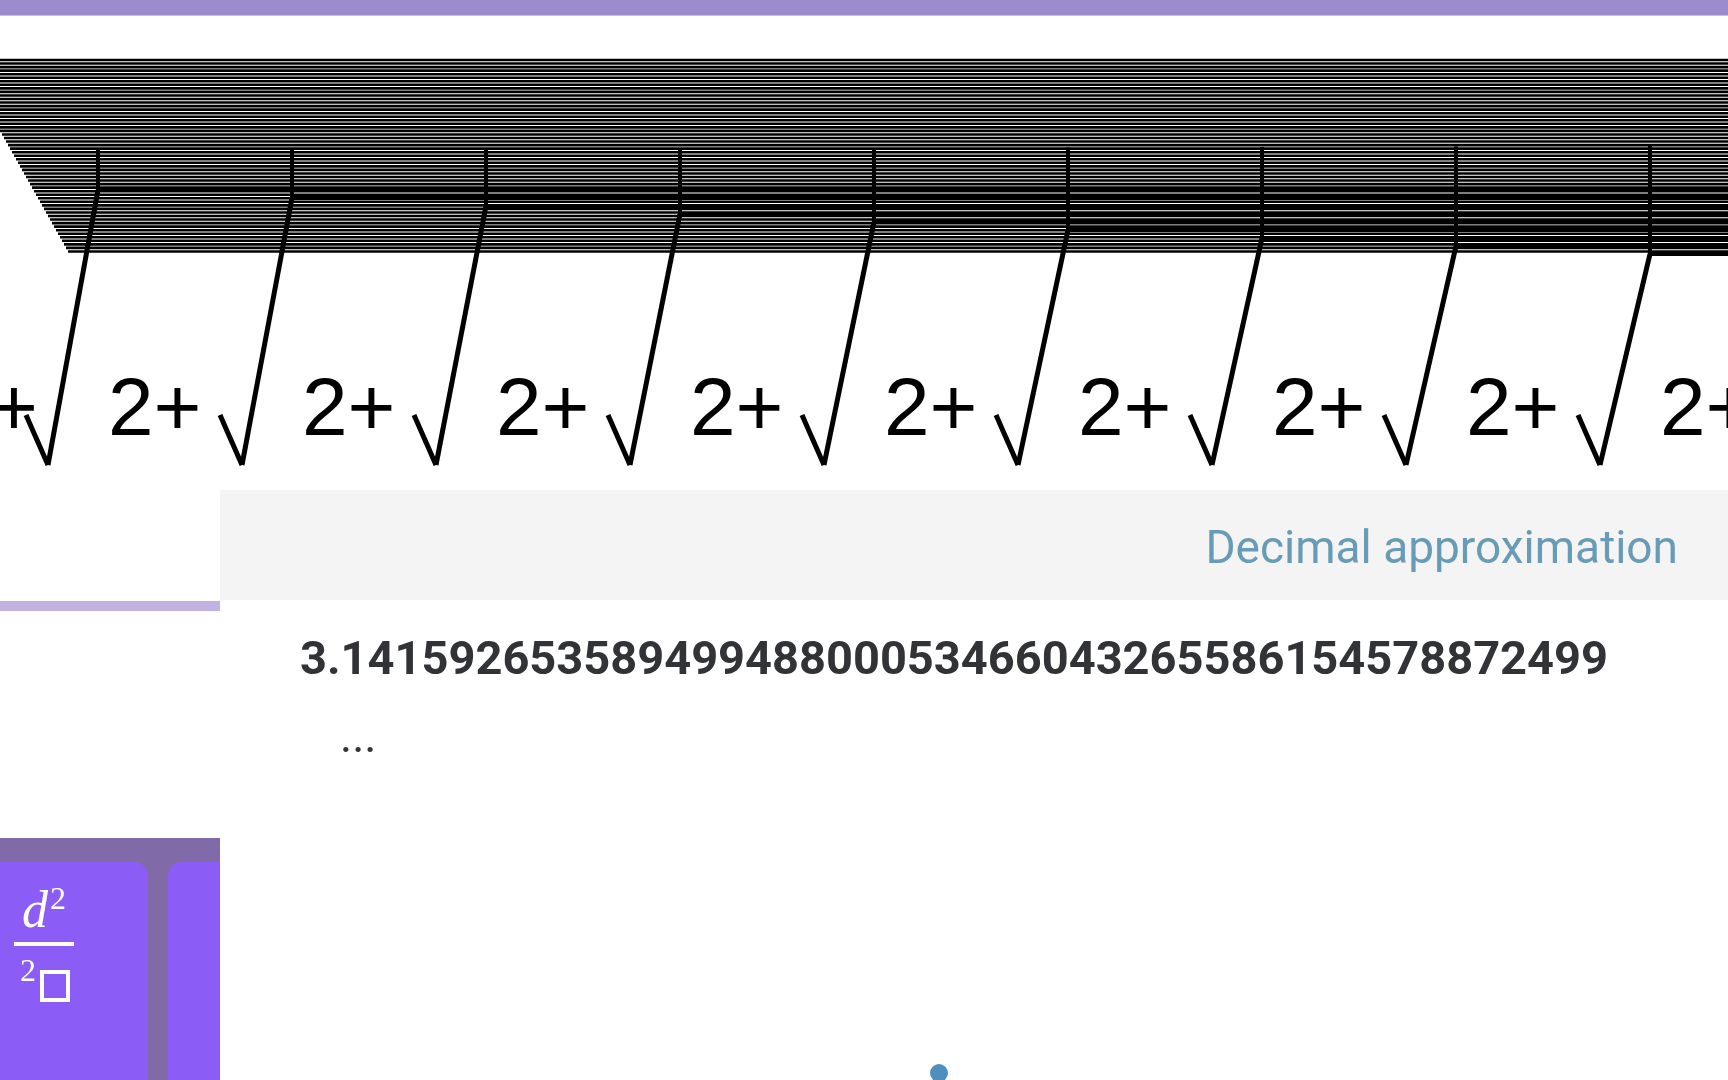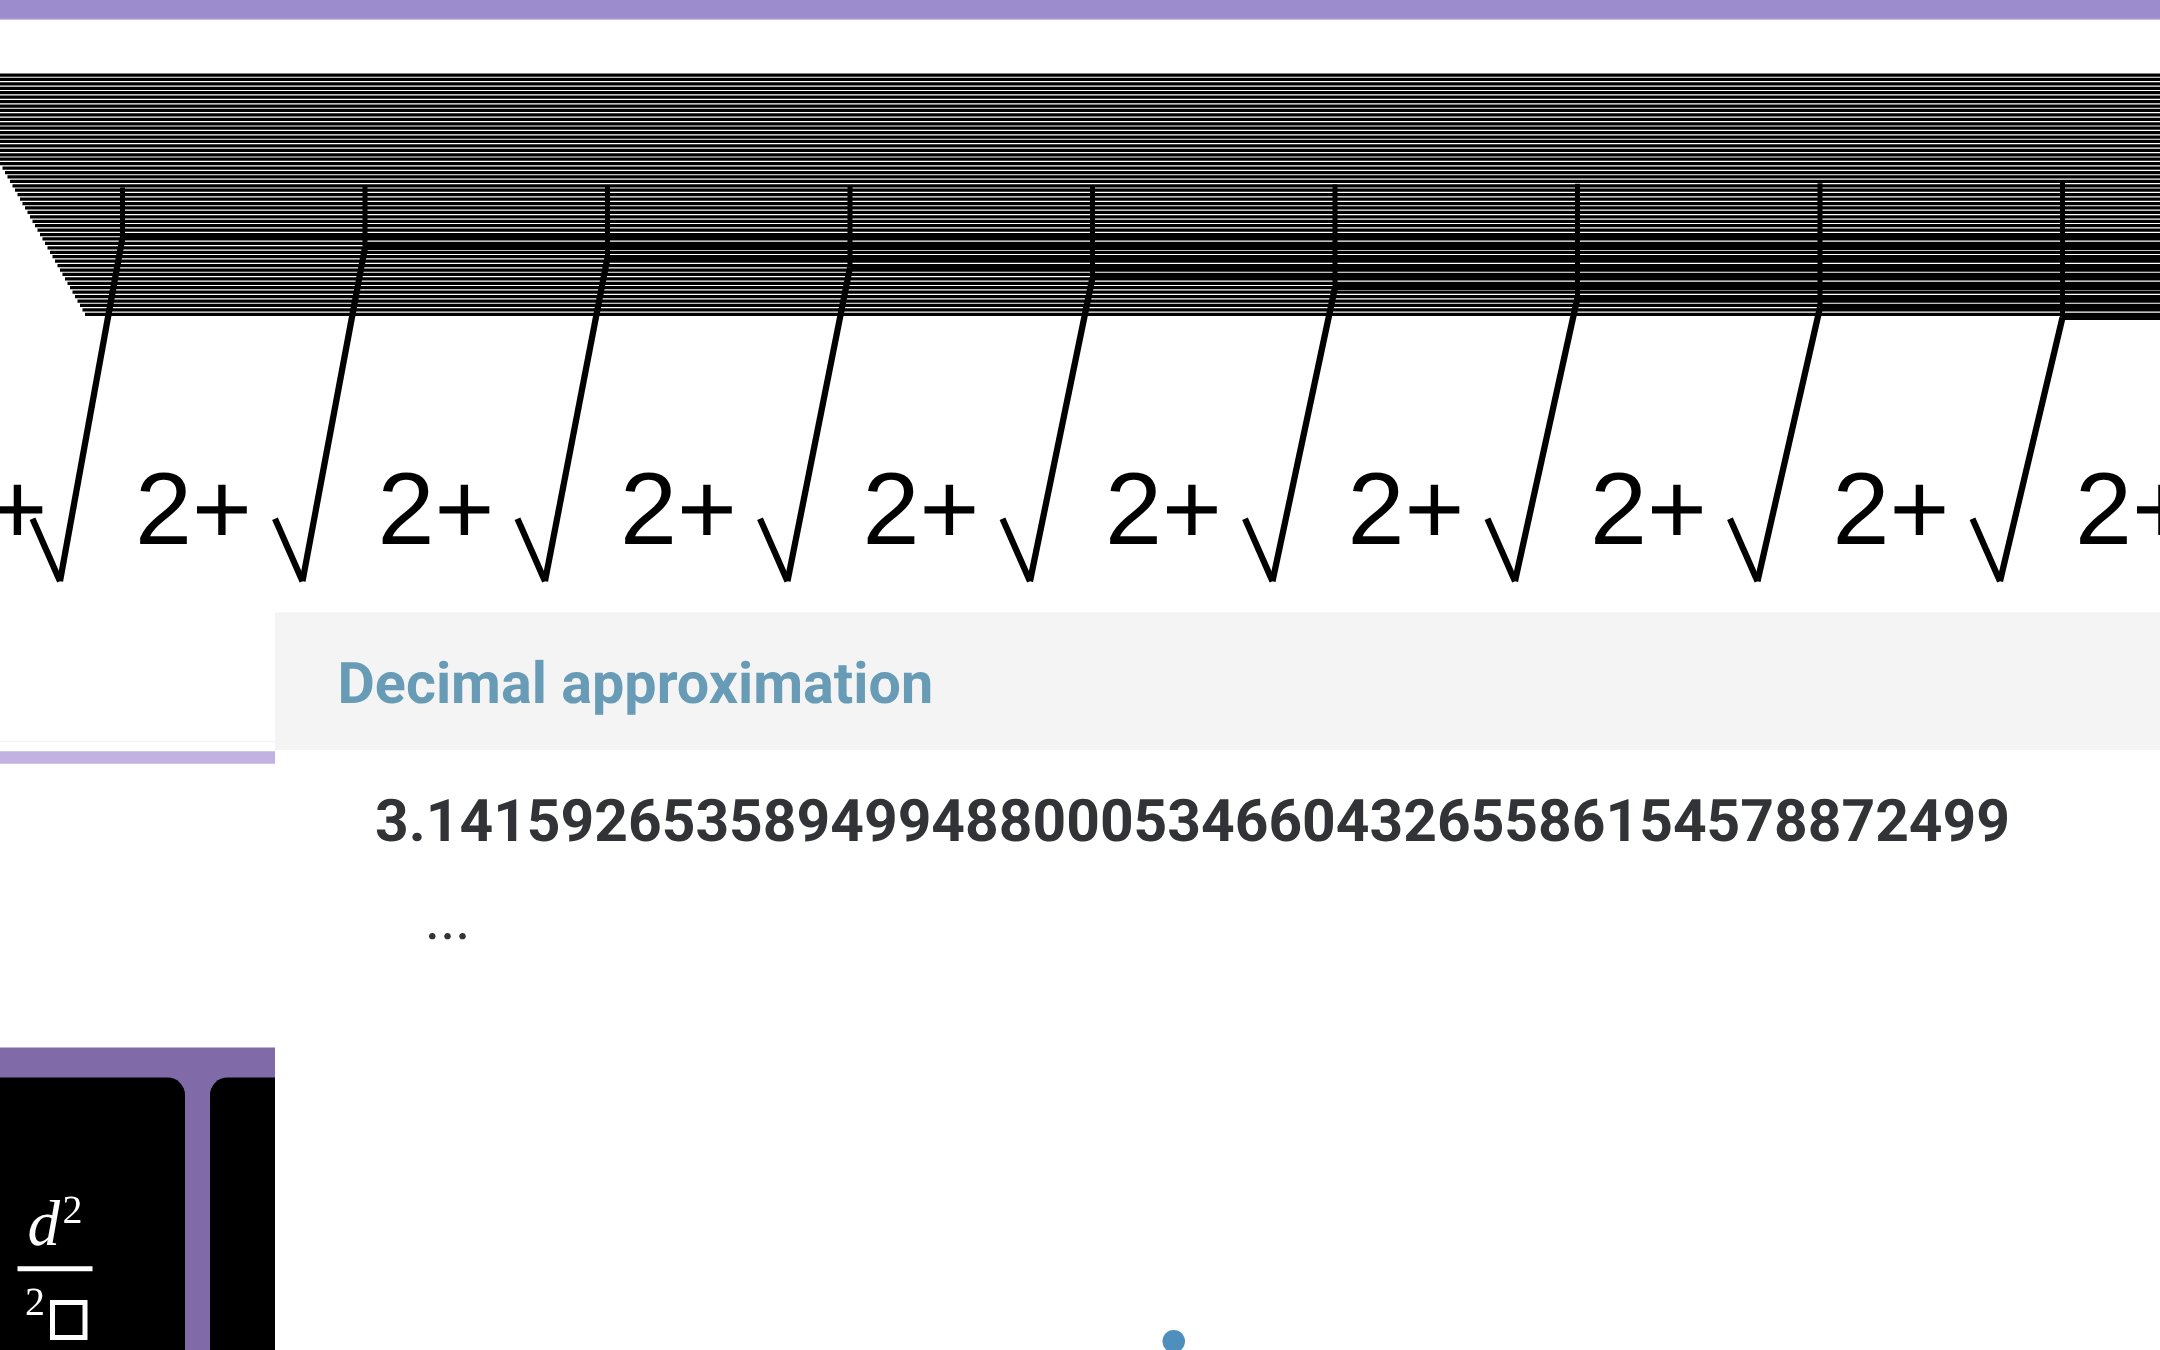--- a/index.html
+++ b/index.html
@@ -7,30 +7,30 @@
 
   
   .topbar { position: absolute; left: 0; top: 0; width: 1728px; height: 16px; background: #9d8ccd; border-bottom: 1px solid #c6bde2; }
 
   
   .expr-area { position: absolute; left: 0; top: 40px; width: 1728px; height: 450px; overflow: hidden; background: #fff; }
   .expr-canvas { position: absolute; left: 0; top: 0; }
 
   
   .results { position: absolute; left: 220px; top: 490px; width: 1508px; }
-  .section-head { background: #f4f4f4; padding: 30px 50px 26px 50px; font-size: 46px; color: #689bb5; font-weight: 700; }
+  .section-head { background: #f4f4f4; padding: 30px 50px 26px 50px; font-size: 46px; color: #689bb5; font-weight: 400; text-align: right; }
   .section-body { background: #ffffff; padding: 30px 50px 10px 80px; font-size: 47px; color: #313336; white-space: nowrap; overflow: hidden; font-weight: bold; }
   .ellipsis { padding: 14px 50px 24px 120px; font-size: 46px; color: #333; }
 
   
   .left-tabbar { position: absolute; left: 0; top: 593px; width: 220px; height: 18px; background: #c1b2e2; }
   .left-tabbar::before { content:""; position:absolute; left:0; top:0; width:220px; height:8px; background:#fff; }
   .left-white { position: absolute; left: 0; top: 490px; width: 220px; height: 400px; background: #fff; }
   .key-pad { position: absolute; left: 0; top: 838px; width: 220px; height: 242px; background: #806ba8; }
-  .key { position: absolute; background: #000000; border-radius: 14px; display:flex; align-items:flex-end; justify-content:center; }
+  .key { position: absolute; background: #8b5cf6; border-radius: 14px; display:flex; align-items:flex-start; justify-content:center; }
   .key.k1 { left: 0;  top: 24px; width: 148px; height: 218px; border-top-left-radius:0; border-bottom-left-radius:0; border-bottom-right-radius:0; }
   .key.k2 { left: 168px; top: 24px; width: 52px; height: 218px; border-radius: 14px 0 0 0; }
   .key .frac { color: #fff; display:flex; flex-direction:column; align-items:center; font-style: italic; font-family: Georgia, "Times New Roman", serif; }
   .key .num { font-size: 52px; line-height: 1; padding: 0 4px 6px 4px; position: relative; }
   .key .num sup { font-size: 32px; font-style: normal; vertical-align: super; margin-left: 2px; }
   .key .den { font-size: 52px; line-height: 1; padding: 8px 4px 0 4px; border-top: 4px solid #fff; position:relative; }
   .key .den sup { font-size: 32px; font-style: normal; vertical-align: super; margin-left: 2px; }
   .key .den .box { display:inline-block; width: 30px; height: 32px; border: 4px solid #fff; margin-left: 4px; vertical-align: -2px; }
 
   

